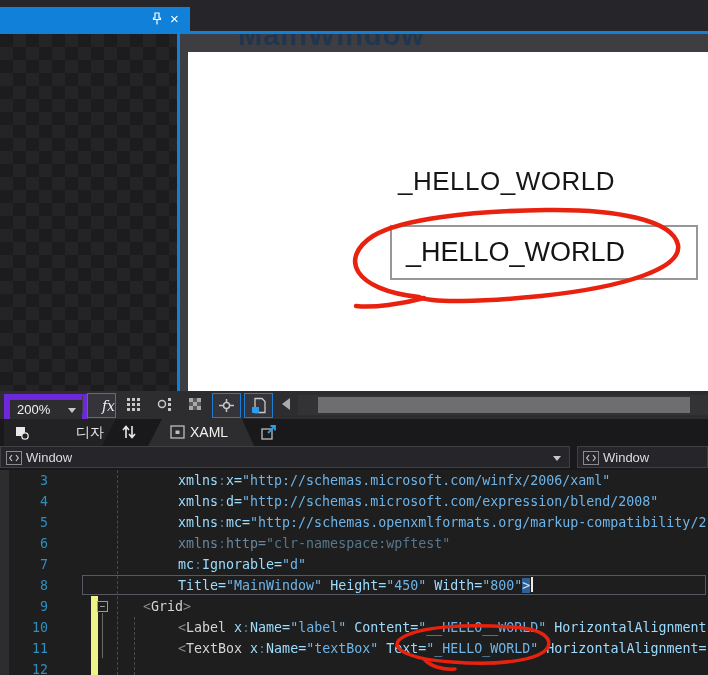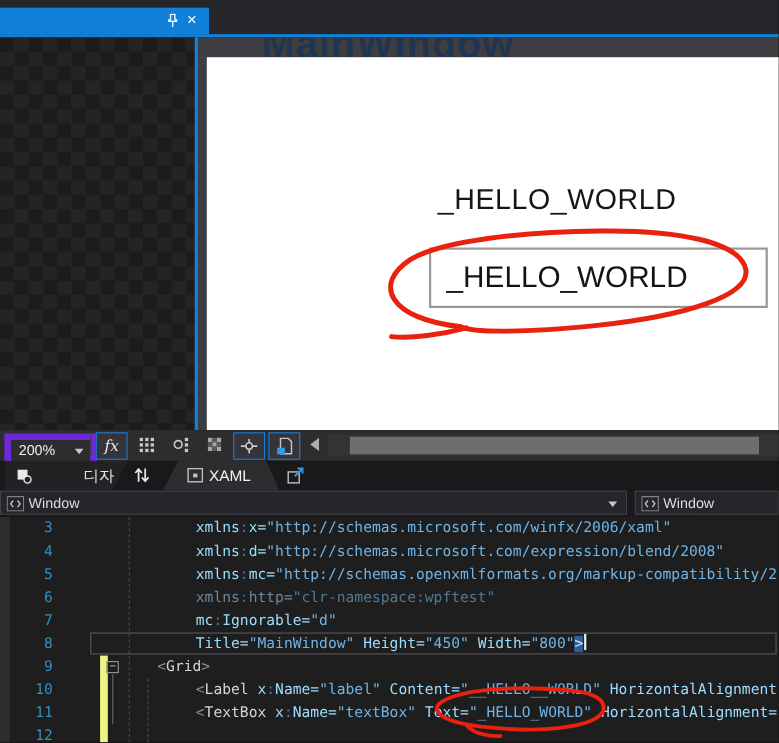--- a/index.html
+++ b/index.html
@@ -16,21 +16,21 @@
                 line-height:24px;padding:0 12px;}
   .sel-h{position:absolute;left:0;top:31px;width:708px;height:3px;background:#1080D8;}
 
   
   .checker{position:absolute;left:0;top:34px;width:177px;height:357px;
      background-image:conic-gradient(#242427 0 25%, #1C1C1F 0 50%, #242427 0 75%, #1C1C1F 0);
      background-size:26px 26px;}
   .sel-v{position:absolute;left:177px;top:34px;width:3px;height:357px;background:#1080D8;}
   .chrome{position:absolute;left:180px;top:34px;width:528px;height:357px;background:#3E3E42;}
   .titleclip{position:absolute;left:180px;top:34px;width:528px;height:18px;overflow:hidden;}
-  .bigtitle{position:absolute;left:58px;top:-15px;font-size:36px;font-weight:600;color:#22354E;
+  .bigtitle{position:absolute;left:58px;top:-15px;font-size:29px;font-weight:600;color:#22354E;
             letter-spacing:1px;}
   .artboard{position:absolute;left:188px;top:52px;width:532px;height:339px;background:#FFFFFF;}
   .d-label{position:absolute;left:210px;top:114px;font-size:26px;color:#161616;letter-spacing:0.5px;}
   .d-textbox{position:absolute;left:202px;top:173px;width:290px;height:51px;background:#fff;
              border:2px solid #979797;font-size:27px;color:#141414;line-height:51px;padding-left:14px;}
   .anno{position:absolute;left:0;top:0;pointer-events:none;}
 
   
   .dtoolbar{position:absolute;left:0;top:391px;width:708px;height:28px;background:#2D2D30;}
   .zoombox{position:absolute;left:4px;top:3px;width:72px;height:21px;background:#2D2D30;
@@ -119,21 +119,21 @@
       <path d="M236 246 C214 252,186 256,168 254" fill="none" stroke-width="4.5" stroke-linecap="round" stroke="#E8220E"></path>
     </svg>
   </div>
 
   <div class="dtoolbar">
     <div class="zoombox">
       <span class="zv">200%</span>
       <span class="carat" style="left:58px;top:8px;"></span>
     </div>
     <div class="tsep"></div>
-    <div class="tbtn on" style="left:87px;">
+    <div class="tbtn on" style="left:87px;justify-content:flex-end;">
       <span class="fxg">fx</span>
     </div>
     <div class="tbtn" style="left:120px;">
       <svg width="15" height="15" viewBox="0 0 15 15">
         <g fill="#C8C8C8">
             <rect x="1" y="1" width="3" height="3"></rect>
             <rect x="6" y="1" width="3" height="3"></rect>
             <rect x="11" y="1" width="3" height="3"></rect>
             <rect x="1" y="6" width="3" height="3"></rect>
             <rect x="6" y="6" width="3" height="3"></rect>

